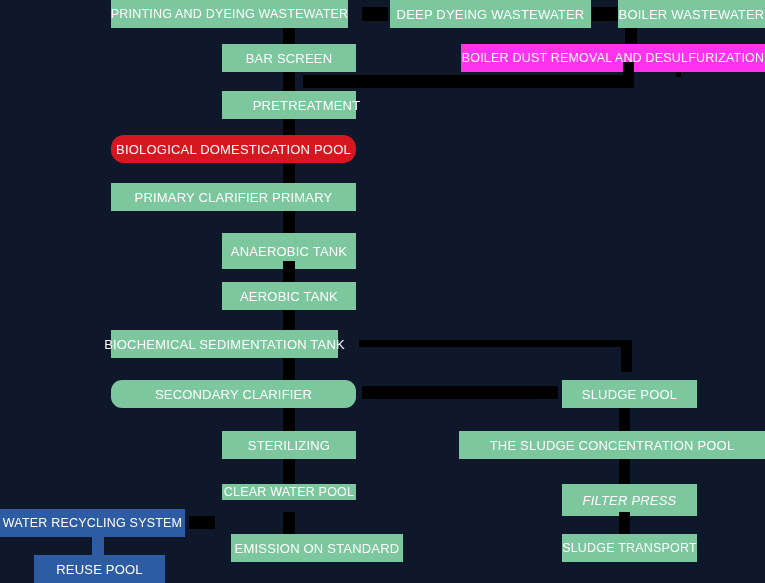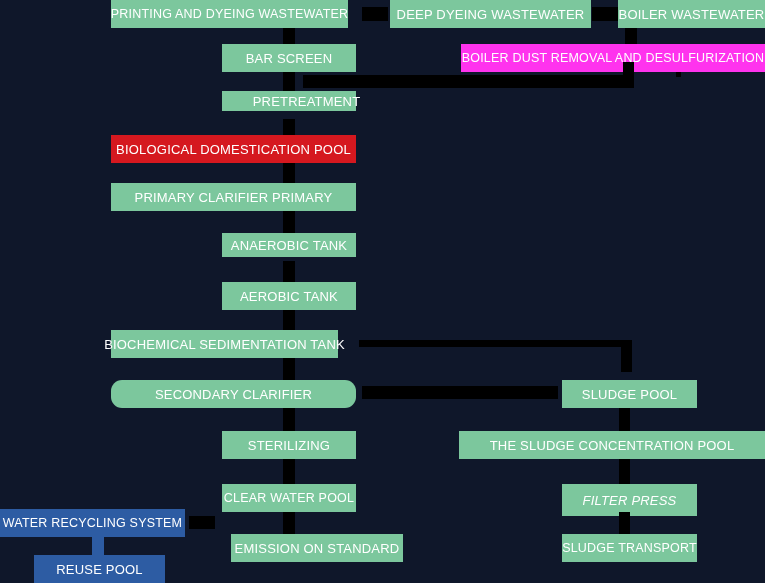--- a/index.html
+++ b/index.html
@@ -23,50 +23,50 @@
     box-sizing: border-box;
     color: #ffffff;
     font-size: 13px;
     letter-spacing: 0.2px;
     line-height: 1;
     text-align: center;
     white-space: nowrap;
     padding: 0 8px;
   }
   .node.green { background: #7cc79d; }
-  .node.red   { background: #d5181f; }
+  .node.red   { background: #d5181f; border-radius: 13px; }
   .node.pink  { background: #ff33ee; }
   .node.blue  { background: #2d5ca3; }
   .conn {
     position: absolute;
     background: #000000;
   }
   .conn.blue-line { background: #2d5ca3; }
 </style>
 </head>
 <body>
 
 <div id="canvas">
   <div id="nodes-layer">
       <div class="node green" style="left: 111px; top: 0px; width: 237px; height: 28px; font-size: 12.5px;">PRINTING AND DYEING WASTEWATER</div>
       <div class="node green" style="left: 390px; top: 0px; width: 201px; height: 28px;">DEEP DYEING WASTEWATER</div>
       <div class="node green" style="left: 618px; top: 0px; width: 147px; height: 28px;">BOILER WASTEWATER</div>
       <div class="node green" style="left: 222px; top: 44px; width: 134px; height: 28px;">BAR SCREEN</div>
       <div class="node pink" style="left: 461px; top: 44px; width: 304px; height: 28px; font-size: 12.5px;">BOILER DUST REMOVAL AND DESULFURIZATION</div>
-      <div class="node green" style="left: 222px; top: 91px; width: 134px; height: 20px; padding-left: 43px;">PRETREATMENT</div>
+      <div class="node green" style="left: 222px; top: 91px; width: 134px; height: 28px; padding-left: 43px;">PRETREATMENT</div>
       <div class="node red" style="left: 111px; top: 135px; width: 245px; height: 28px;">BIOLOGICAL DOMESTICATION POOL</div>
       <div class="node green" style="left: 111px; top: 183px; width: 245px; height: 28px;">PRIMARY CLARIFIER PRIMARY</div>
-      <div class="node green" style="left: 222px; top: 233px; width: 134px; height: 24px;">ANAEROBIC TANK</div>
+      <div class="node green" style="left: 222px; top: 233px; width: 134px; height: 36px;">ANAEROBIC TANK</div>
       <div class="node green" style="left: 222px; top: 282px; width: 134px; height: 28px;">AEROBIC TANK</div>
       <div class="node green" style="left: 111px; top: 330px; width: 227px; height: 28px;">BIOCHEMICAL SEDIMENTATION TANK</div>
       <div class="node green" style="left: 111px; top: 380px; width: 245px; height: 28px; border-radius: 11px;">SECONDARY CLARIFIER</div>
       <div class="node green" style="left: 562px; top: 380px; width: 135px; height: 28px;">SLUDGE POOL</div>
       <div class="node green" style="left: 222px; top: 431px; width: 134px; height: 28px;">STERILIZING</div>
       <div class="node green" style="left: 459px; top: 431px; width: 306px; height: 28px;">THE SLUDGE CONCENTRATION POOL</div>
-      <div class="node green" style="left: 222px; top: 484px; width: 134px; height: 28px; font-size: 12.5px;">CLEAR WATER POOL</div>
+      <div class="node green" style="left: 222px; top: 484px; width: 134px; height: 16px; font-size: 12.5px;">CLEAR WATER POOL</div>
       <div class="node green" style="left: 562px; top: 484px; width: 135px; height: 32px; font-style: italic;">FILTER PRESS</div>
       <div class="node blue" style="left: 0px; top: 509px; width: 185px; height: 28px; font-size: 12.5px;">WATER RECYCLING SYSTEM</div>
       <div class="node green" style="left: 231px; top: 534px; width: 172px; height: 28px;">EMISSION ON STANDARD</div>
       <div class="node green" style="left: 562px; top: 534px; width: 135px; height: 28px; font-size: 12.5px;">SLUDGE TRANSPORT</div>
       <div class="node blue" style="left: 34px; top: 555px; width: 131px; height: 28px;">REUSE POOL</div>
     </div>
   <div id="connectors-layer">
       <div class="conn" style="left: 362px; top: 7px; width: 26px; height: 14px;"></div>
       <div class="conn" style="left: 592px; top: 7px; width: 26px; height: 14px;"></div>
       <div class="conn" style="left: 283px; top: 28px; width: 12px; height: 16px;"></div>

